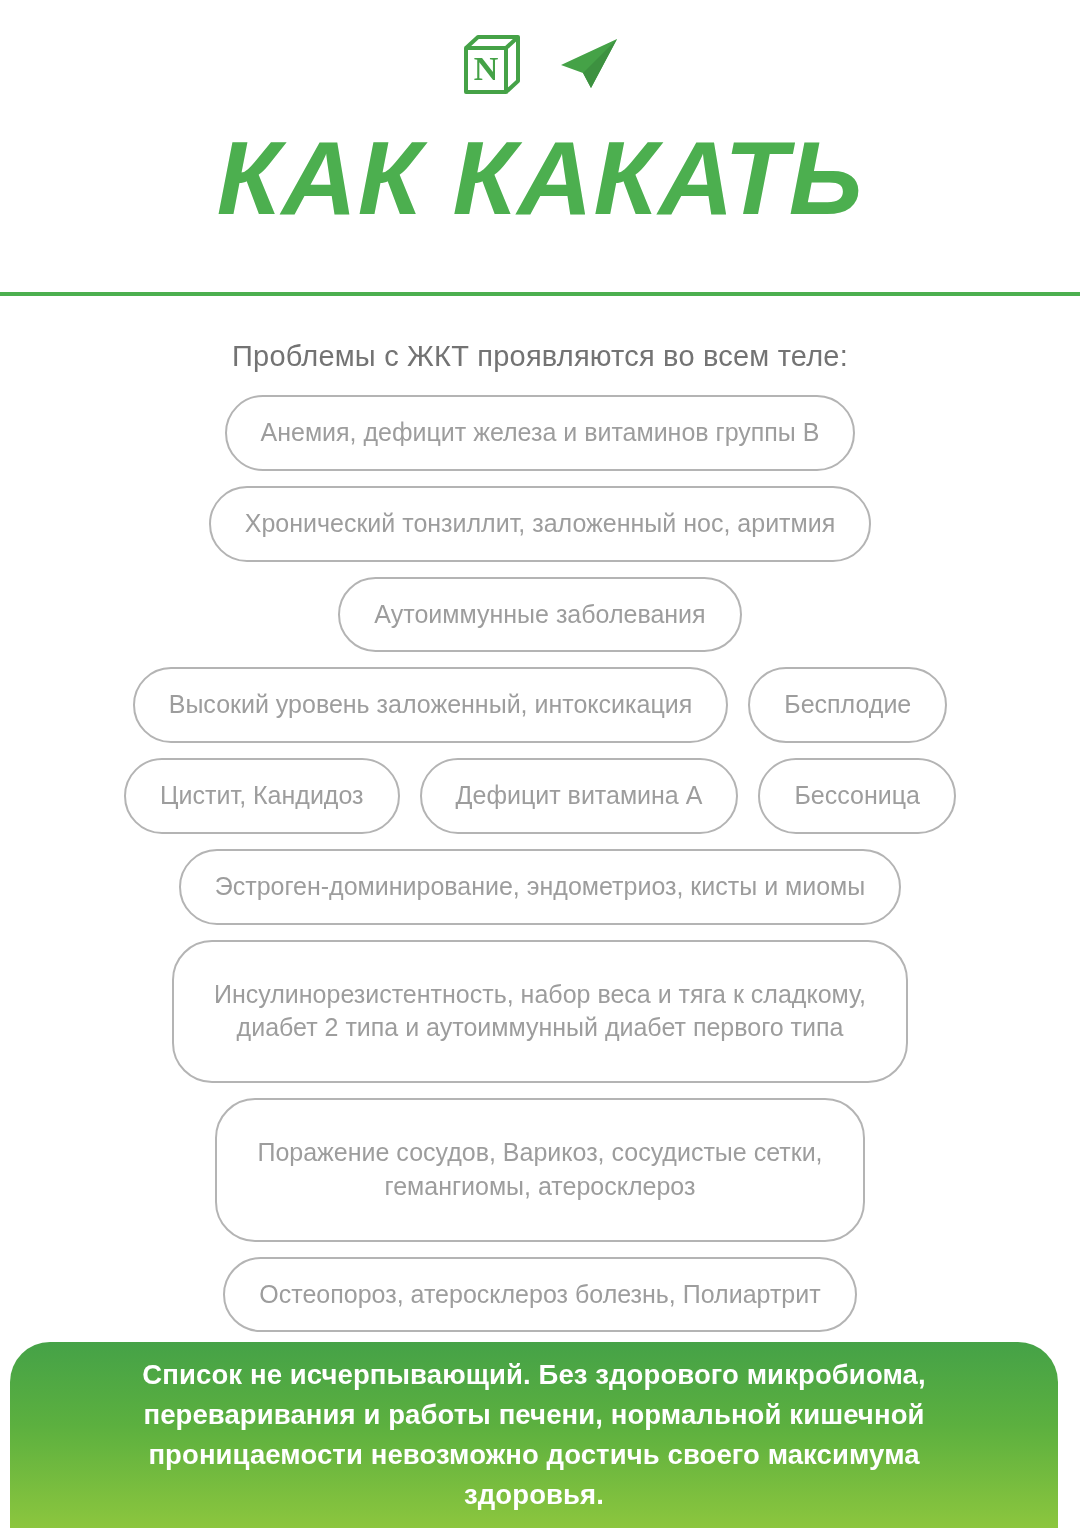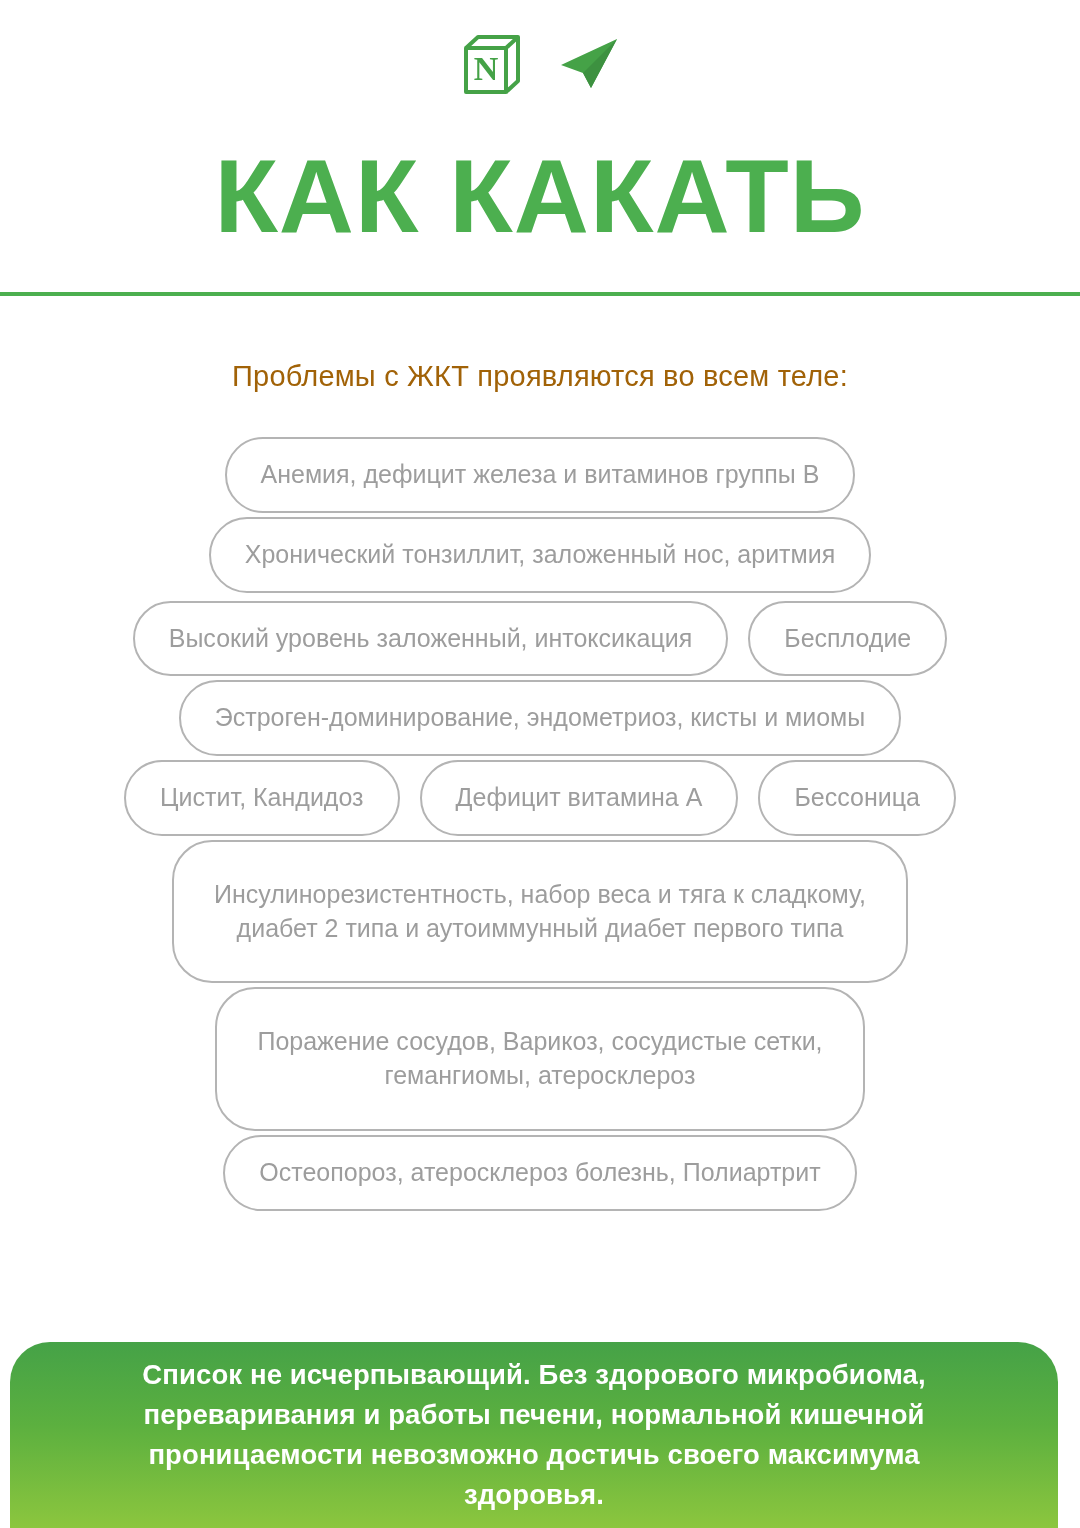--- a/index.html
+++ b/index.html
@@ -47,50 +47,51 @@
     display: block;
     line-height: 0;
   }
 
   .main-title {
     font-size: 104px;
     font-weight: 700;
     color: #4CAF4F;
     letter-spacing: 1px;
     line-height: 1.05;
-    margin-top: 34px;
+    margin-top: 16px;
     white-space: nowrap;
     font-family: "Liberation Sans", "DejaVu Sans", sans-serif;
+    font-style: italic;
   }
 
   
   .content {
     flex: 1;
     padding: 0 40px;
     display: flex;
     flex-direction: column;
     align-items: center;
   }
 
   .subtitle {
-    margin-top: 64px;
+    margin-top: 44px;
     font-size: 29px;
-    color: #a16207;
+    color: #737373;
     text-align: center;
     letter-spacing: 0.2px;
     font-weight: 400;
   }
 
   .pill-list {
-    margin-top: 44px;
+    margin-top: 22px;
     width: 100%;
     display: flex;
     flex-direction: column;
     align-items: center;
-    gap: 4px;
+    gap: 15px;
   }
 
   .pill-row {
     display: flex;
     justify-content: center;
     align-items: center;
     gap: 20px;
     width: 100%;
   }
 
@@ -176,35 +177,36 @@
 
       <div class="pill-row">
         <div class="pill">Анемия, дефицит железа и витаминов группы В</div>
       </div>
 
       <div class="pill-row">
         <div class="pill">Хронический тонзиллит, заложенный нос, аритмия</div>
       </div>
 
       <div class="pill-row">
+        <div class="pill">Аутоиммунные заболевания</div>
       </div>
 
       <div class="pill-row">
         <div class="pill">Высокий уровень заложенный, интоксикация</div>
         <div class="pill">Бесплодие</div>
-      </div>
-
-      <div class="pill-row">
-        <div class="pill">Эстроген-доминирование, эндометриоз, кисты и миомы</div>
       </div>
 
       <div class="pill-row">
         <div class="pill">Цистит, Кандидоз</div>
         <div class="pill">Дефицит витамина А</div>
         <div class="pill">Бессоница</div>
+      </div>
+
+      <div class="pill-row">
+        <div class="pill">Эстроген-доминирование, эндометриоз, кисты и миомы</div>
       </div>
 
       <div class="pill-row">
         <div class="pill multiline">Инсулинорезистентность, набор веса и тяга к сладкому,
 диабет 2 типа и аутоиммунный диабет первого типа</div>
       </div>
 
       <div class="pill-row">
         <div class="pill multiline">Поражение сосудов, Варикоз, сосудистые сетки,
 гемангиомы, атеросклероз</div>

